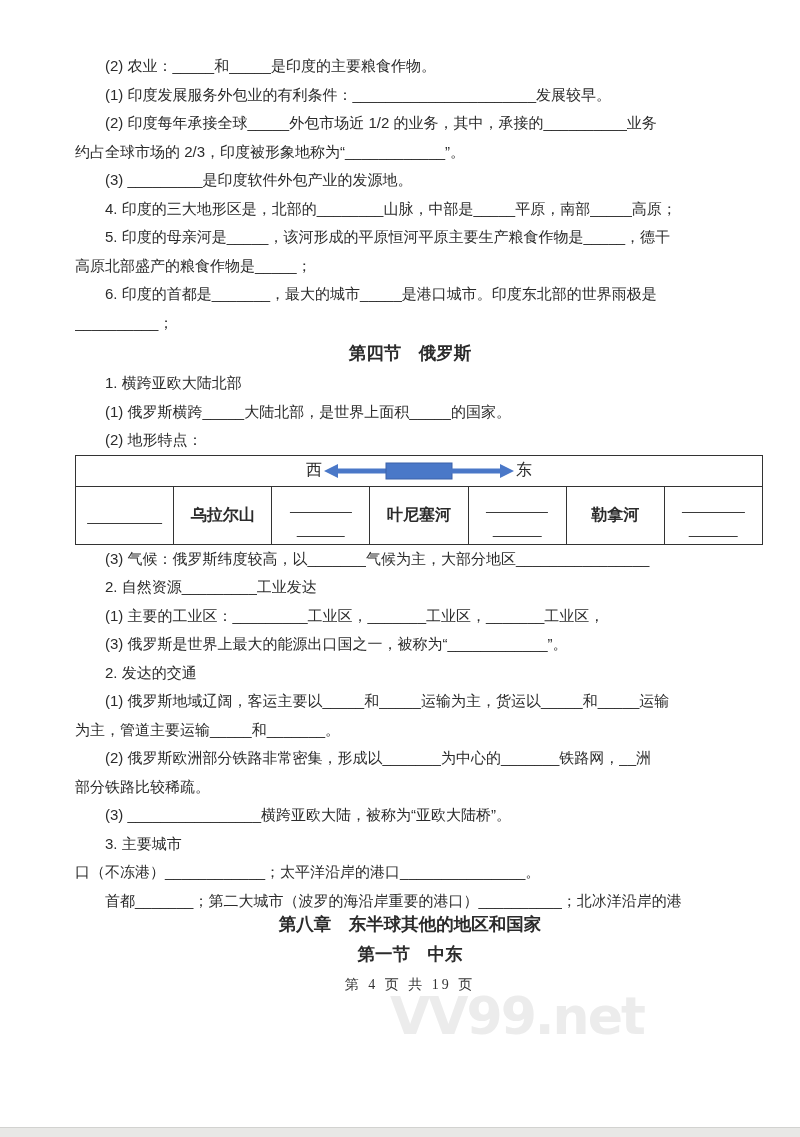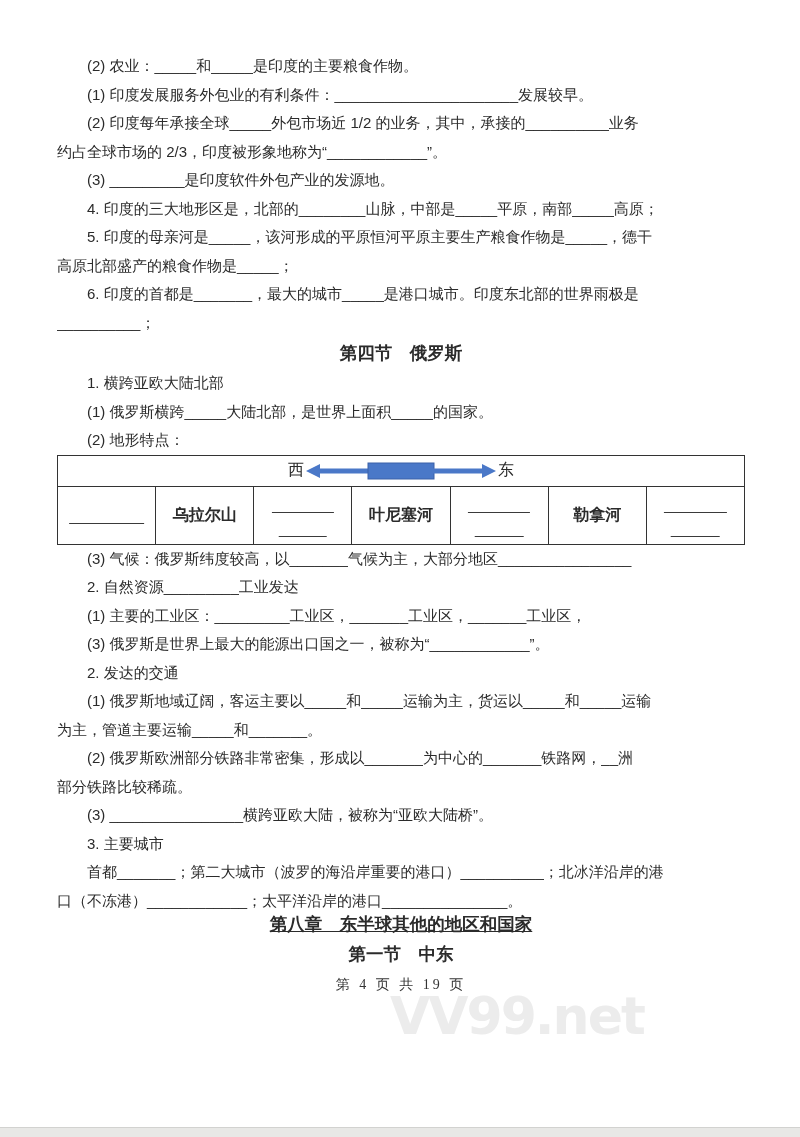--- a/index.html
+++ b/index.html
@@ -17,39 +17,39 @@
     font-size:52px;
     font-weight:800;
     letter-spacing:-2px;
     color:#ececec;
     z-index:0;
     white-space:nowrap;
     font-family:"DejaVu Sans","Liberation Sans",sans-serif;
   }
   .content{
     position:relative;z-index:1;
-    padding:52px 55px 0 57px;
+    padding:52px 55px 0 75px;
   }
   .ln{
     margin:0;
     font-size:15px;
     line-height:28.5px;
     white-space:nowrap;
     overflow:hidden;
   }
   .ind{text-indent:2em;}
   .h-sec{
     margin:0;
     font-size:17.5px;
     font-weight:bold;
     text-align:center;
     line-height:32px;
     white-space:nowrap;
   }
-  .h-sec.tight{line-height:30px;margin-top:-6px;text-decoration:underline;}
+  .h-sec.tight{line-height:30px;margin-top:-6px;}
   .h-sec.tight2{line-height:30px;}
   .footer{
     margin:6px 0 0 0;
     text-align:center;
     font-family:Liberation Serif, serif;
     font-size:14px;
     line-height:20px;
     letter-spacing:3px;
     color:#333;
   }
@@ -178,22 +178,22 @@
     <p class="ln ind">2. 自然资源_________工业发达</p>
     <p class="ln ind">(1) 主要的工业区：_________工业区，_______工业区，_______工业区，</p>
     <p class="ln ind">(3) 俄罗斯是世界上最大的能源出口国之一，被称为“____________”。</p>
     <p class="ln ind">2. 发达的交通</p>
     <p class="ln ind">(1) 俄罗斯地域辽阔，客运主要以_____和_____运输为主，货运以_____和_____运输</p>
     <p class="ln">为主，管道主要运输_____和_______。</p>
     <p class="ln ind">(2) 俄罗斯欧洲部分铁路非常密集，形成以_______为中心的_______铁路网，__洲</p>
     <p class="ln">部分铁路比较稀疏。</p>
     <p class="ln ind">(3) ________________横跨亚欧大陆，被称为“亚欧大陆桥”。</p>
     <p class="ln ind">3. 主要城市</p>
+    <p class="ln">口（不冻港）____________；太平洋沿岸的港口_______________。</p>
     <p class="ln ind">首都_______；第二大城市（波罗的海沿岸重要的港口）__________；北冰洋沿岸的港</p>
-    <p class="ln">口（不冻港）____________；太平洋沿岸的港口_______________。</p>
 
     <h2 class="h-sec tight">第八章　东半球其他的地区和国家</h2>
     <h2 class="h-sec tight2">第一节　中东</h2>
 
     <p class="footer">第 4 页 共 19 页</p>
   </div>
 
   <div class="bottom-edge"></div>
 </div>
 

